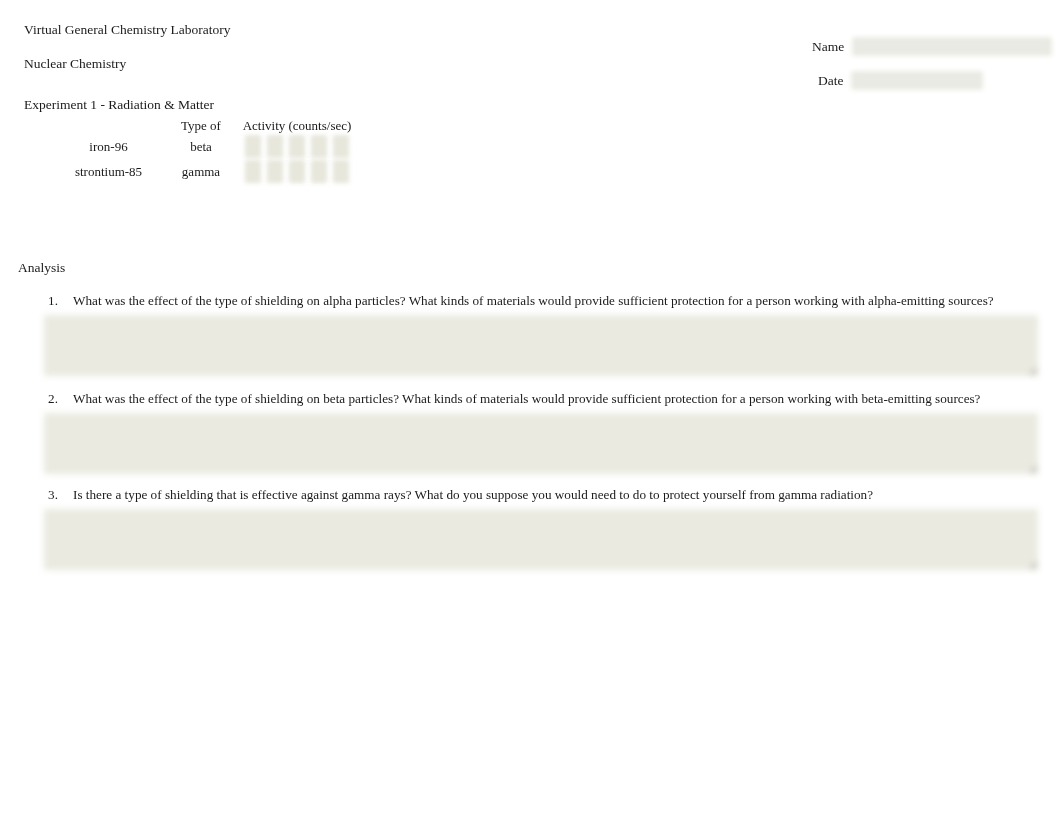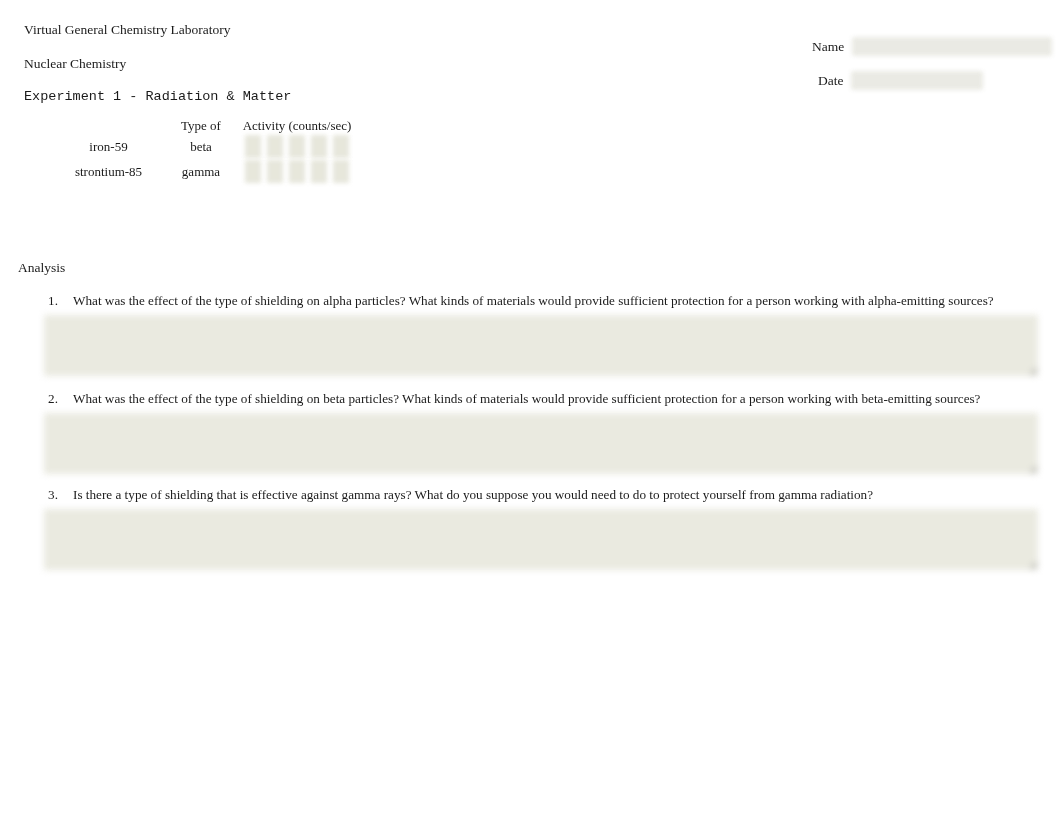--- a/index.html
+++ b/index.html
@@ -20,21 +20,21 @@
   .hdr-line {
     position: absolute;
     left: 24px;
     font-size: 13.5px;
     line-height: 16px;
     white-space: nowrap;
     text-align: center;
   }
   #hdr-0 { top: 22px; }
   #hdr-1 { top: 56px; }
-  #hdr-2 { top: 89px; font-family: Liberation Mono, monospace; }
+  #hdr-2 { top: 97px; }
 
   
   .nd-row {
     position: absolute;
     display: flex;
     align-items: center;
   }
   #nd-name { top: 37px; left: 812px; }
   #nd-date { top: 71px; left: 818px; }
   .nd-label {
@@ -149,21 +149,21 @@
 <table id="data-table">
   <tbody>
       <tr class="hrow-group">
     <td class="col-src"></td>
     <td class="col-type twoline">Type of</td>
     <td class="col-shield" colspan="5">Activity (counts/sec)</td>
   </tr>
 
 
   <tr class="drow">
-    <td class="rowlabel">iron-59</td>
+    <td class="rowlabel">iron-96</td>
     <td class="rowlabel">beta</td>
     <td>
           <div class="cellwrap">
             <input class="cell-input" type="text" value="" style="">
           </div>
         </td>
     <td>
           <div class="cellwrap">
             <input class="cell-input" type="text" value="" style="">
           </div>

